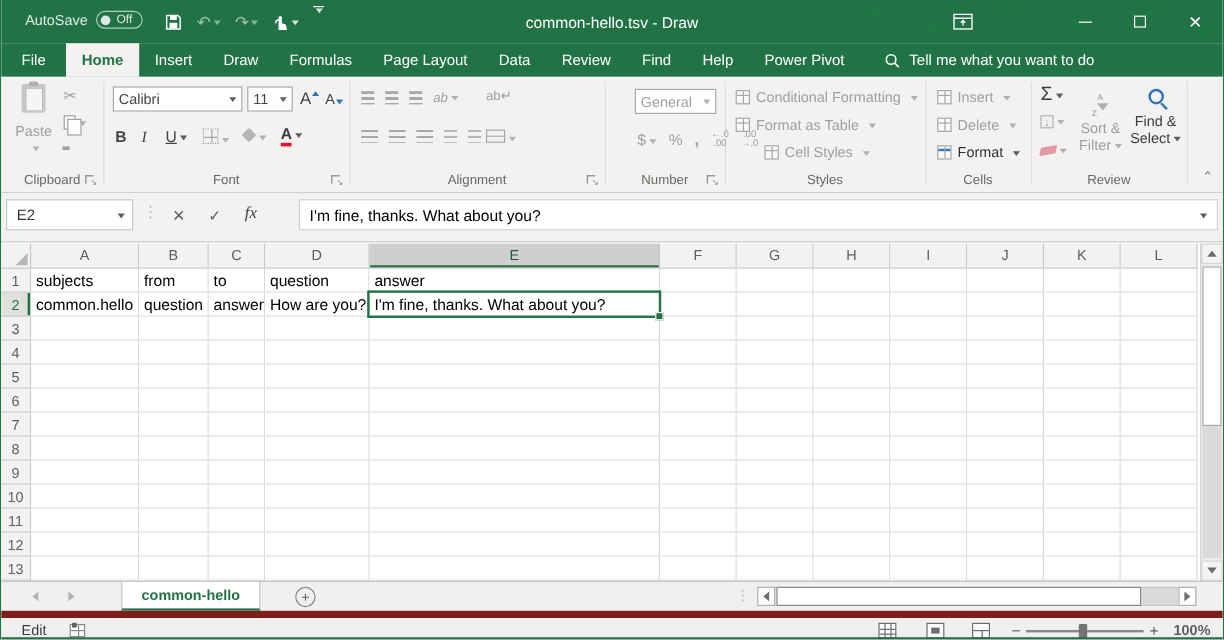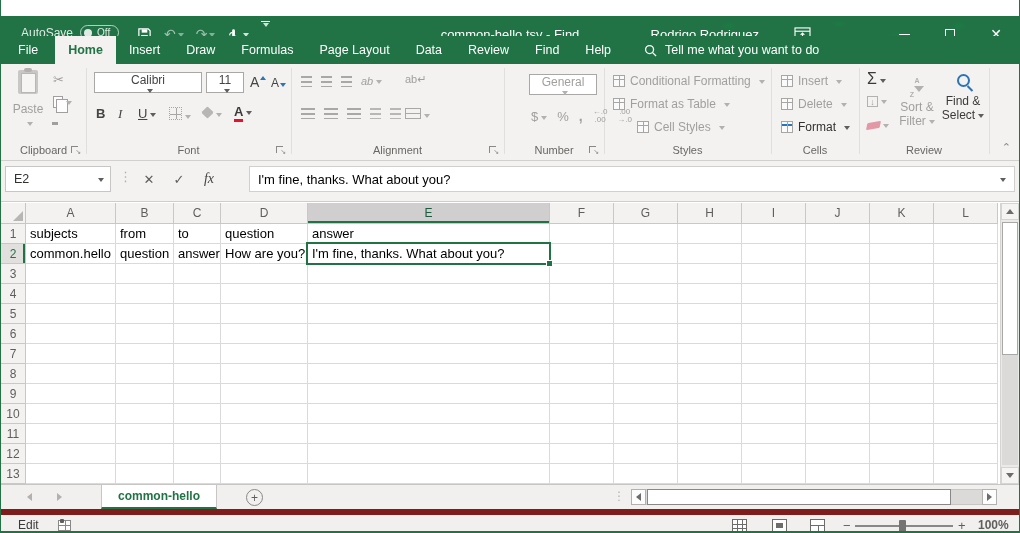--- a/index.html
+++ b/index.html
@@ -5,21 +5,21 @@
   * { margin:0; padding:0; box-sizing:border-box; }
   html,body { background:#888; }
   #win {
     position:relative; width:1020px; height:533px; overflow:hidden;
     font-family:"Liberation Sans", sans-serif; background:#fff;
     border-left:1px solid #217346; border-right:1px solid #217346;
   }
   .abs { position:absolute; }
 
   
-  .titlebar { position:absolute; left:0; top:16px; width:100%; height:36px; background:#217346; color:#fff; }
+  .titlebar { position:absolute; left:0; top:0; width:100%; height:36px; background:#217346; color:#fff; }
   .titlebar .leaf { position:absolute; right:0; top:0; width:330px; height:36px; opacity:.16;
     background:
       radial-gradient(ellipse 14px 7px at 40px 10px, #0a3, transparent 60%),
       radial-gradient(ellipse 16px 8px at 90px 24px, #0a3, transparent 60%),
       radial-gradient(ellipse 12px 6px at 150px 8px, #0a3, transparent 60%),
       radial-gradient(ellipse 18px 8px at 210px 20px, #0a3, transparent 60%),
       radial-gradient(ellipse 14px 7px at 270px 10px, #0a3, transparent 60%),
       radial-gradient(ellipse 16px 7px at 315px 26px, #0a3, transparent 60%);
   }
   .autosave { position:absolute; left:20px; top:9px; display:flex; align-items:center; gap:7px;
@@ -54,21 +54,21 @@
   
   .ribbon { position:absolute; left:0; top:64px; width:100%; height:97px; background:#f3f2f1; border-bottom:1px solid #d2d0ce; font-size:12px; color:#444; }
   .vsep { position:absolute; top:4px; height:86px; width:1px; background:#e1dfdd; }
   .grp-label { position:absolute; bottom:4px; font-size:11px; color:#696764; text-align:center; }
   .dlg { position:absolute; bottom:4px; width:10px; height:10px; }
   .dlg::before { content:""; position:absolute; left:0; top:0; width:6px; height:6px; border-left:1px solid #8a8886; border-top:1px solid #8a8886; }
   .dlg::after { content:"\2198"; position:absolute; right:0; bottom:0; font-size:7px; color:#8a8886; }
   .cv { display:inline-block; width:0; height:0; border:3px solid transparent; border-top:4px solid #605e5c; margin-left:3px; position:relative; top:2px; }
   .cv.dim { border-top-color:#b3b1af; }
   .gray { color:#a19f9d; }
-  .combo { position:absolute; background:#fff; border:1px solid #aaa8a6; height:21px; display:flex; align-items:center; padding:0 4px; font-size:12px;flex-direction:column; }
+  .combo { position:absolute; background:#fff; border:1px solid #aaa8a6; height:21px; display:flex; align-items:center; padding:0 4px; font-size:12px; }
   .combo .cfill { flex:1; }
   
   .paste-ic { width:20px; height:24px; background:#c9c7c5; border-radius:2px; position:relative; margin:0 auto; }
   .paste-ic::before { content:""; position:absolute; left:3px; top:3px; width:13px; height:18px; background:#f6f5f4; border:1px solid #b9b7b5; }
   .paste-ic::after { content:""; position:absolute; left:6px; top:-2px; width:8px; height:4px; background:#b3b1af; border-radius:2px; }
   .copy-ic { position:relative; width:10px; height:12px; border:1px solid #a19f9d; background:#fdfdfd; }
   .copy-ic::after { content:""; position:absolute; left:2px; top:2px; width:10px; height:12px; border:1px solid #a19f9d; background:#fdfdfd; }
   .painter-ic { width:13px; height:7px; background:#c5ab96; border-radius:1px; position:relative; transform:rotate(-18deg); }
   .painter-ic::after { content:""; position:absolute; right:-5px; top:2px; width:6px; height:3px; background:#a19f9d; }
   .aup::after, .adn::after { content:""; display:inline-block; width:0; height:0; border:3px solid transparent; position:relative; left:1px; }
@@ -204,22 +204,21 @@
             <path d="M5 15V4a1.5 1.5 0 013 0v5l3.5 1 1 5z" fill="#fff"></path>
             <path d="M5 6C3 6 2.2 7.5 2.6 9" stroke="#fff" stroke-width="1.2" fill="none"></path>
           </svg>
         <span class="cvw"></span>
       </span>
       <span class="qat-btn" style="flex-direction:column; gap:1px;">
         <span style="width:9px;border-bottom:1px solid #fff;"></span>
         <span class="cvw" style="margin:0;top:0;"></span>
       </span>
     </div>
-    <div class="win-title">common-hello.tsv  -  Find</div>
-    <div class="user-name">Rodrigo Rodriguez</div>
+    <div class="win-title">common-hello.tsv  -  Draw</div>
     <div class="ribopt">
       <svg width="17" height="15" viewBox="0 0 18 16">
           <rect x="1" y="1" width="16" height="13" fill="none" stroke="#fff" stroke-width="1.2"></rect>
           <path d="M1 4.5h16" stroke="#fff" stroke-width="1.2"></path>
           <path d="M9 11V6.5M7 8.5L9 6.5l2 2" stroke="#fff" stroke-width="1.2" fill="none"></path>
         </svg>
     </div>
     <div class="wc wc-min">
         <i></i>
       </div>
@@ -235,20 +234,21 @@
     <div class="rtab file">File</div>
     <div class="rtab active">Home</div>
     <div class="rtab">Insert</div>
     <div class="rtab">Draw</div>
     <div class="rtab">Formulas</div>
     <div class="rtab">Page Layout</div>
     <div class="rtab">Data</div>
     <div class="rtab">Review</div>
     <div class="rtab">Find</div>
     <div class="rtab">Help</div>
+    <div class="rtab">Power Pivot</div>
     <div class="tellme">
       <svg width="13" height="13" viewBox="0 0 14 14">
           <circle cx="6" cy="6" r="4.3" fill="none" stroke="#fff" stroke-width="1.4"></circle>
           <path d="M9.3 9.3L13 13" stroke="#fff" stroke-width="1.4"></path>
         </svg>
       <span>Tell me what you want to do</span>
     </div>
     <div class="share-btn">
       <svg width="15" height="13" viewBox="0 0 16 14">
           <path d="M6 3H2v10h11V8" fill="none" stroke="#fff" stroke-width="1.2"></path>

